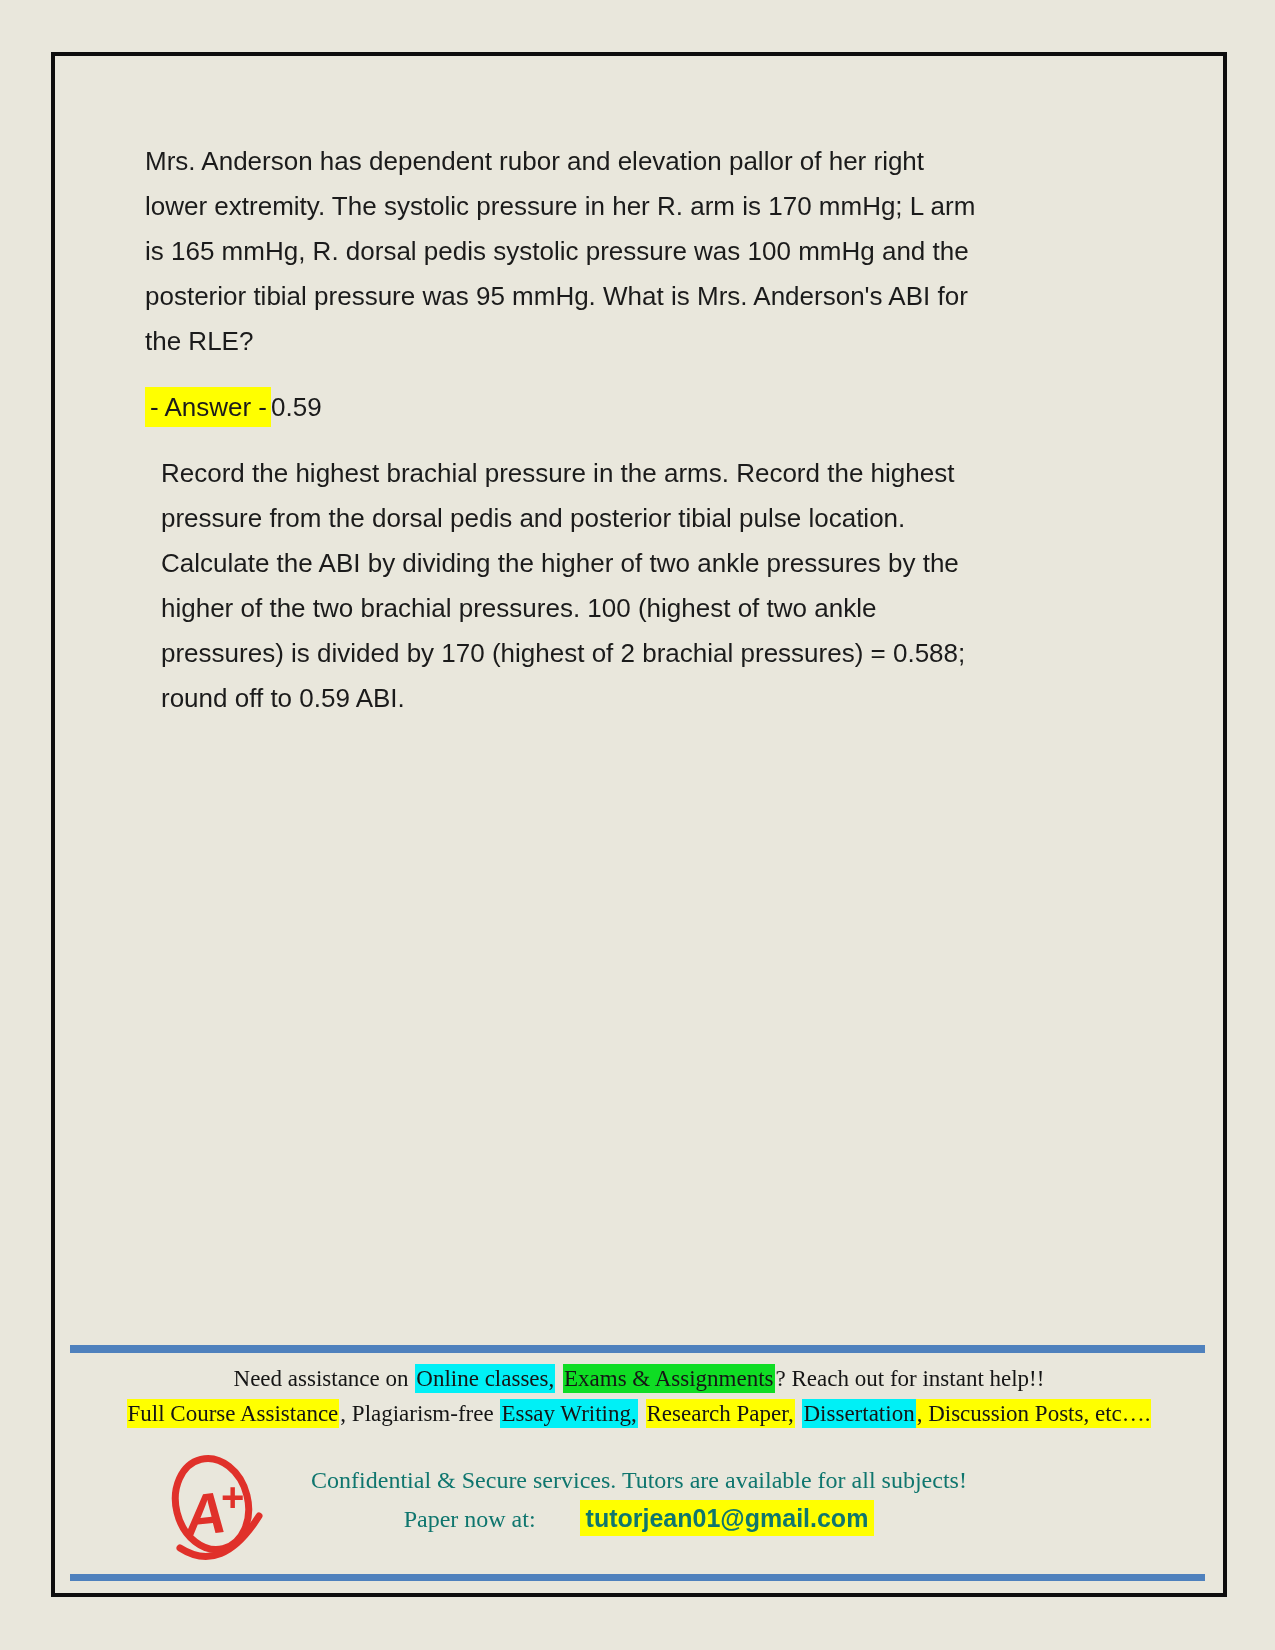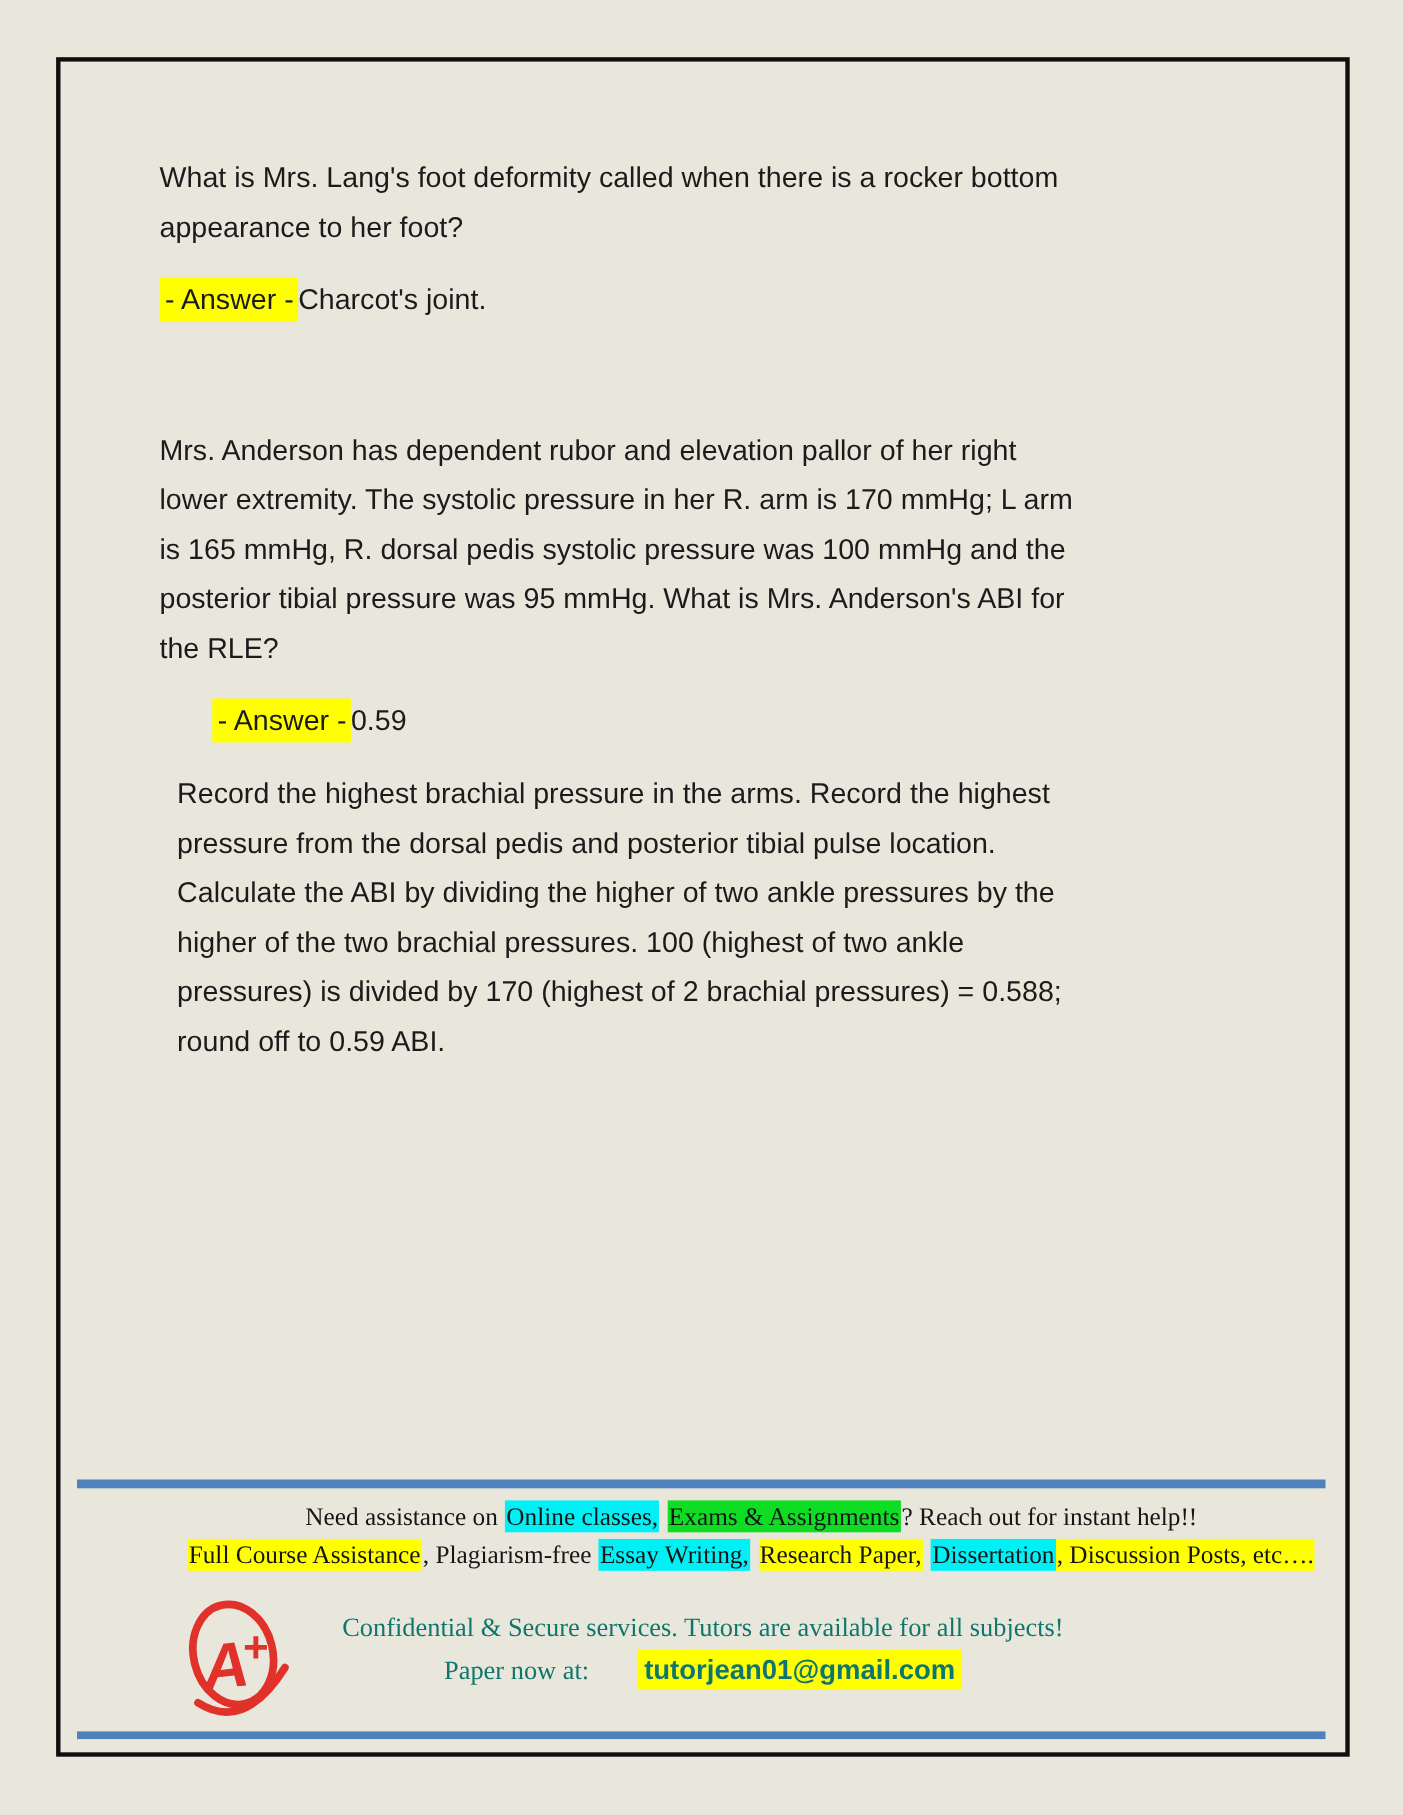--- a/index.html
+++ b/index.html
@@ -34,21 +34,20 @@
   }
   .question {
     white-space: pre-line;
     margin: 0 0 21px 0;
   }
   .answer-line {
     margin: 0 0 92px 0;
   }
   .qa-block.last .answer-line {
     margin-bottom: 21px;
-    margin-left: 48px;
   }
   .explanation {
     white-space: pre-line;
     margin: 16px;
   }
   .hl-yellow { background: #ffff00; }
   .hl-cyan   { background: #00f0f6; }
   .hl-green  { background: #0fdd24; }
   .answer-label {
     padding: 5px 4px 5px 5px;
@@ -63,21 +62,20 @@
   .divider.bottom { top: 1574px; height: 7px; }
   .footer-ad {
     position: absolute;
     left: 51px; top: 1361px;
     width: 1176px;
     text-align: center;
     font-family: "Liberation Serif", serif;
     font-size: 23px;
     line-height: 35px;
     color: #151515;
-    margin-left: 44px;
   }
   .footer-ad .seg { padding: 2px 1px; }
   .footer-contact {
     position: absolute;
     left: 51px; top: 1461px;
     width: 1176px;
     text-align: center;
     font-family: "Liberation Serif", serif;
     font-size: 24px;
     line-height: 38px;
@@ -98,25 +96,20 @@
 </style>
 </head>
 <body>
 
 <div class="page">
 
   <div class="frame"></div>
 
   <div class="content">
 
-    <div class="qa-block">
-      <p class="question">What is Mrs. Lang's foot deformity called when there is a rocker bottom
-appearance to her foot?</p>
-      <p class="answer-line"><span class="hl-yellow answer-label">- Answer -</span><span>Charcot's joint.</span></p>
-    </div>
 
 
     <div class="qa-block last">
       <p class="question">Mrs. Anderson has dependent rubor and elevation pallor of her right
 lower extremity. The systolic pressure in her R. arm is 170 mmHg; L arm
 is 165 mmHg, R. dorsal pedis systolic pressure was 100 mmHg and the
 posterior tibial pressure was 95 mmHg. What is Mrs. Anderson's ABI for
 the RLE?</p>
       <p class="answer-line"><span class="hl-yellow answer-label">- Answer -</span><span>0.59</span></p>
       <p class="explanation">Record the highest brachial pressure in the arms. Record the highest

